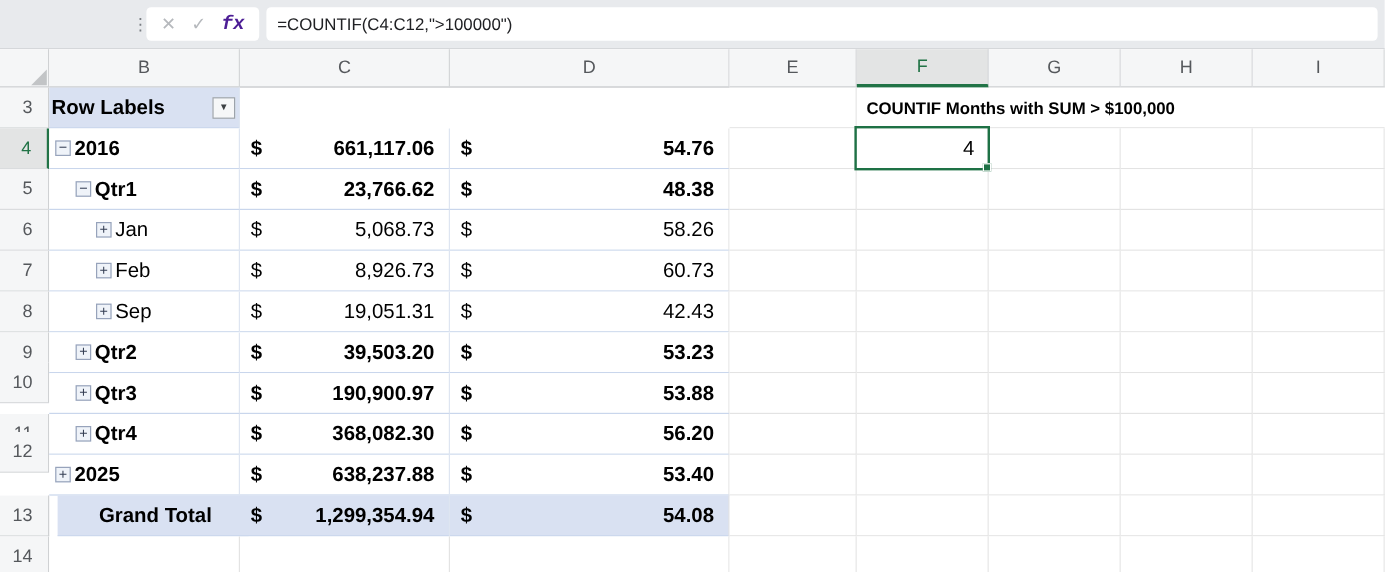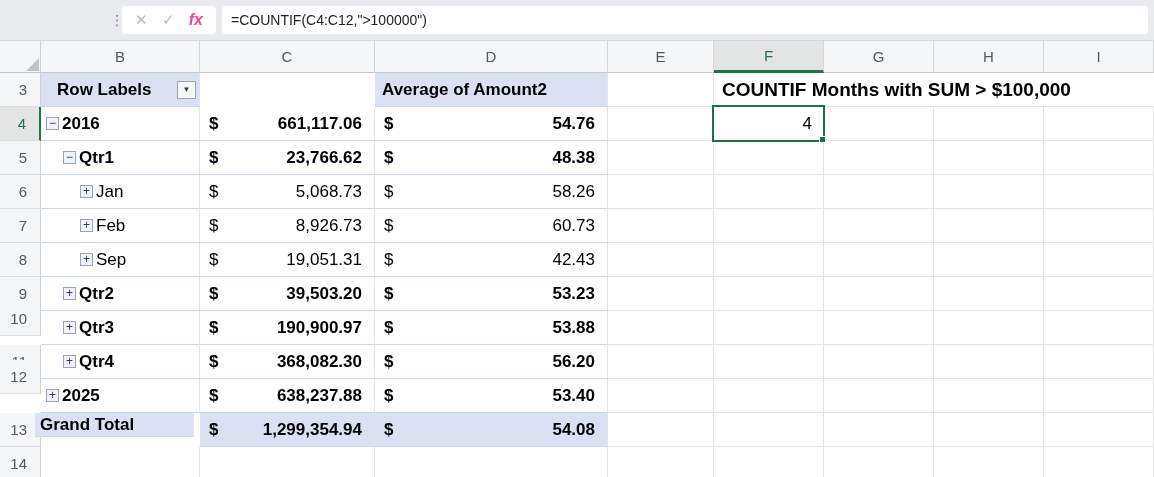--- a/index.html
+++ b/index.html
@@ -25,22 +25,22 @@
     position:absolute; left:110px; top:0; height:40px;
     display:flex; align-items:center; color:#7A7E83; font-size:14px;
   }
   .fgroup {
     position:absolute; left:122px; top:6px; width:94px; height:28px;
     background:#fff; border-radius:4px; display:flex; align-items:center;
     justify-content:space-around; padding:0 6px;
   }
   .fbtn { font-size:15px; color:#B6B9BD; }
   .fx {
-    font-family:Liberation Sans, sans-serif; font-style:italic; font-weight:bold;
-    font-size:16px; color:#ec4899;
+    font-family:Liberation Mono, monospace; font-style:italic; font-weight:bold;
+    font-size:16px; color:#4c1d95;
   }
   .formulabox {
     position:absolute; left:222px; top:6px; width:926px; height:28px;
     background:#fff; border-radius:4px; display:flex; align-items:center;
     padding:0 9px; font-size:14px; color:#202124; white-space:nowrap;
   }
 
   
   #sheet { position:absolute; left:0; top:41px; width:1154px; height:436px; background:#fff; }
 
@@ -71,21 +71,21 @@
     position:absolute; background:#fff;
     border-right:1px solid #E3E3E3; border-bottom:1px solid #E3E3E3;
     display:flex; align-items:center; font-size:17px; color:#000;
     white-space:nowrap;
   }
   .pcell { border-bottom-color:#C9D6EC; border-right-color:#DEE5F1; }
   .pfill { background:#D9E1F2; }
   .b  { font-weight:bold; }
   .acc { justify-content:space-between; padding:0 12px 0 9px; }
   .valcell { justify-content:flex-end; padding-right:11px; }
-  .title-cell { font-weight:bold; font-size:19px; padding-left:8px; overflow:visible;text-align:center; }
+  .title-cell { font-weight:bold; font-size:14px; padding-left:8px; overflow:visible;text-align:center; }
 
   .toggle {
     width:13px; height:13px; flex:none; margin-right:3px;
     border:1px solid #97A3BB; background:#EFF3F9; color:#333D52;
     font-size:12px; font-weight:normal; line-height:11px;
     display:flex; align-items:center; justify-content:center;
   }
   .filterbtn {
     position:absolute; right:3px; top:50%; transform:translateY(-50%);
     width:19px; height:18px; background:#F6F7F8; border:1px solid #9DA3AB;
@@ -126,22 +126,21 @@
     <div class="rowhdr" style="top: 100px; height: 34px;">5</div>
     <div class="rowhdr" style="top: 134px; height: 34px;">6</div>
     <div class="rowhdr" style="top: 168px; height: 34px;">7</div>
     <div class="rowhdr" style="top: 202px; height: 34px;">8</div>
     <div class="rowhdr" style="top: 236px; height: 34px;">9</div>
     <div class="rowhdr" style="top: 261px; height: 34px;">10</div>
     <div class="rowhdr" style="top: 304px; height: 34px;">11</div>
     <div class="rowhdr" style="top: 319px; height: 34px;">12</div>
     <div class="rowhdr" style="top: 372px; height: 34px;">13</div>
     <div class="rowhdr" style="top: 406px; height: 34px;">14</div>
-    <div class="cell pcell pfill b" style="left: 41px; width: 159px; top: 32px; height: 34px; padding-left: 16px;">Row Labels<div class="filterbtn">▼</div></div>
-    <div class="cell pcell pfill b" style="left: 375px; width: 233px; top: 32px; height: 34px; padding-left: 7px;">Average of Amount2</div>
+    <div class="cell pcell pfill b" style="left: 41px; width: 159px; top: 32px; height: 34px; padding-left: 2px;">Row Labels<div class="filterbtn">▼</div></div>
     <div class="cell" style="left: 608px; width: 106px; top: 32px; height: 34px;"></div>
     <div class="cell title-cell" style="left: 714px; width: 440px; top: 32px; height: 34px; border-right: none;">COUNTIF Months with SUM &gt; $100,000</div>
     <div class="cell pcell b" style="left: 41px; width: 159px; top: 66px; height: 34px; padding-left: 5px;">
       <div class="toggle">−</div>
       <div>2016</div>
     </div>
     <div class="cell pcell acc b" style="left: 200px; width: 175px; top: 66px; height: 34px;">
       <div>$</div>
       <div>661,117.06</div>
     </div>
@@ -283,21 +282,21 @@
     </div>
     <div class="cell pcell acc b" style="left: 375px; width: 233px; top: 338px; height: 34px; border-right-color: rgb(227, 227, 227);">
       <div>$</div>
       <div>53.40</div>
     </div>
     <div class="cell" style="left: 608px; width: 106px; top: 338px; height: 34px;"></div>
     <div class="cell" style="left: 714px; width: 110px; top: 338px; height: 34px;"></div>
     <div class="cell" style="left: 824px; width: 110px; top: 338px; height: 34px;"></div>
     <div class="cell" style="left: 934px; width: 110px; top: 338px; height: 34px;"></div>
     <div class="cell" style="left: 1044px; width: 110px; top: 338px; height: 34px;"></div>
-    <div class="cell pcell pfill b" style="left: 35px; width: 159px; top: 372px; height: 24px; padding-left: 5px;">
+    <div class="cell pcell pfill b" style="left: 48px; width: 159px; top: 372px; height: 34px; padding-left: 5px; justify-content: center;">
       <div>Grand Total</div>
     </div>
     <div class="cell pcell acc pfill b" style="left: 200px; width: 175px; top: 372px; height: 34px;">
       <div>$</div>
       <div>1,299,354.94</div>
     </div>
     <div class="cell pcell acc pfill b" style="left: 375px; width: 233px; top: 372px; height: 34px; border-right-color: rgb(227, 227, 227);">
       <div>$</div>
       <div>54.08</div>
     </div>

